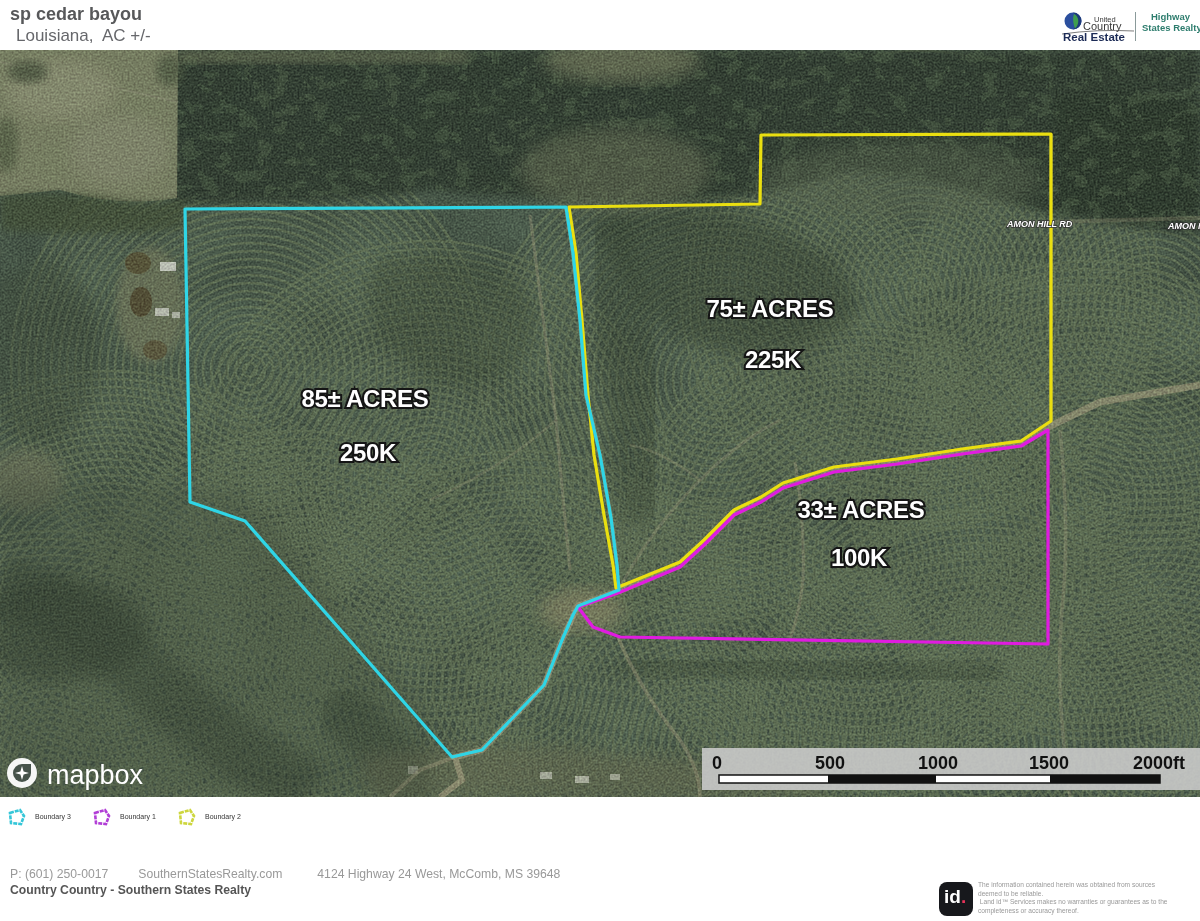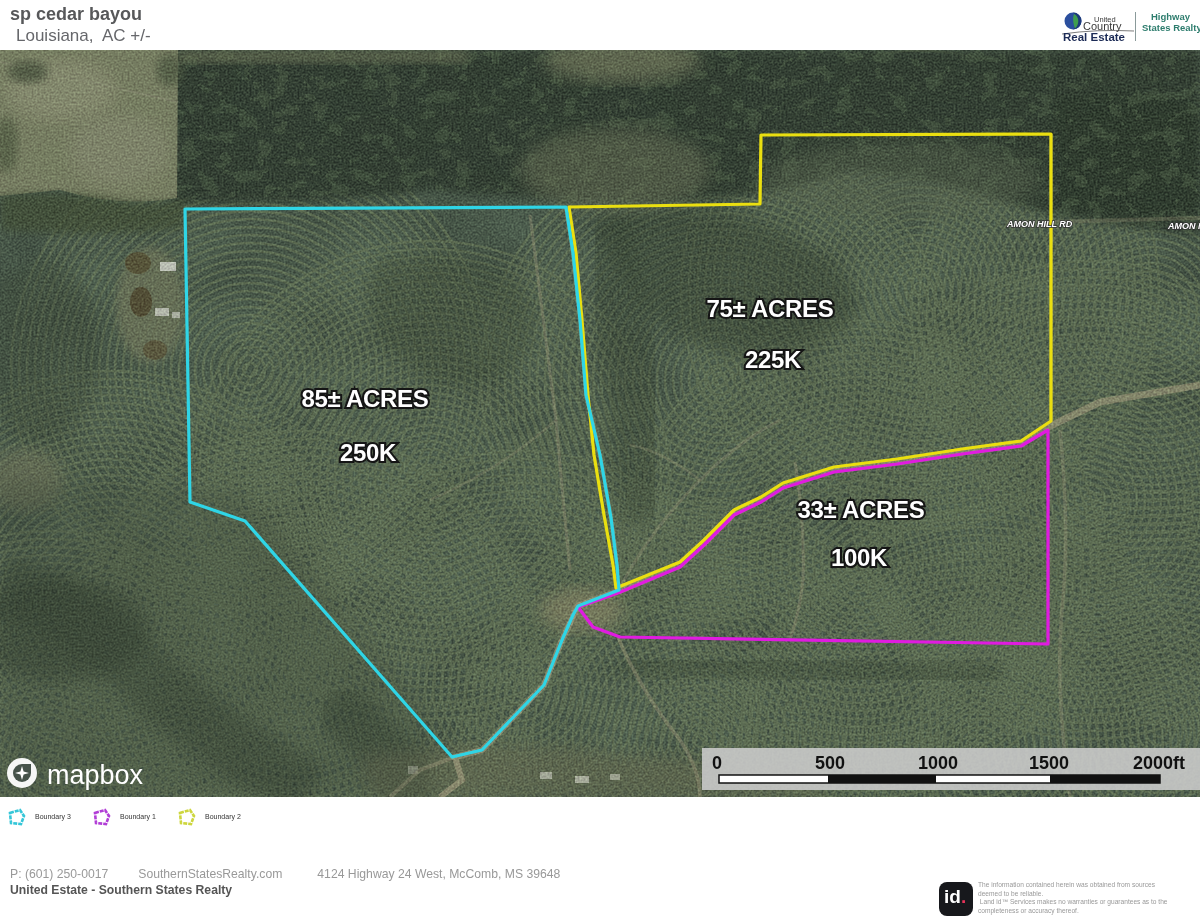--- a/index.html
+++ b/index.html
@@ -269,21 +269,21 @@
 <div class="abs" style="left:120px;top:813px;font-size:7px;color:#333;">Boundary 1</div>
 
 <div class="abs" style="left:177px;top:808px;width:20px;height:19px;">
 <svg width="20" height="19" viewBox="0 0 20 19">
         <path d="M3,5 L13,2 L17,8 L14,16 L4,15 Z" fill="none" stroke="#cdd63e" stroke-width="2.6" stroke-dasharray="4 1"></path>
       </svg>
 </div>
 
 <div class="abs" style="left:205px;top:813px;font-size:7px;color:#333;">Boundary 2</div>
 
-<div class="abs" style="left:10px;top:883px;font-size:12.2px;font-weight:bold;color:#555;">United Estate - Southern States Realty</div>
+<div class="abs" style="left:10px;top:883px;font-size:12.2px;font-weight:bold;color:#555;">Country Country - Southern States Realty</div>
 
 <div class="abs" style="left:10px;top:867px;font-size:12.2px;color:#999;">P: (601) 250-0017<span style="display:inline-block;width:30px;"></span>SouthernStatesRealty.com<span style="display:inline-block;width:35px;"></span>4124 Highway 24 West, McComb, MS 39648</div>
 
 <div class="abs" style="left:939px;top:882px;width:34px;height:34px;border-radius:8px;background:#17181c;">
 <div style="position:absolute;left:5px;top:4px;font-size:19px;font-weight:bold;color:#fff;">id<span style="color:#e8335a;">.</span></div>
 </div>
 
 <div class="abs" style="left:978px;top:881px;width:200px;font-size:6.6px;line-height:8.6px;color:#999;">The information contained herein was obtained from sources deemed to be reliable.<br>&nbsp;Land id™ Services makes no warranties or guarantees as to the completeness or accuracy thereof.</div>
 
 </div>

